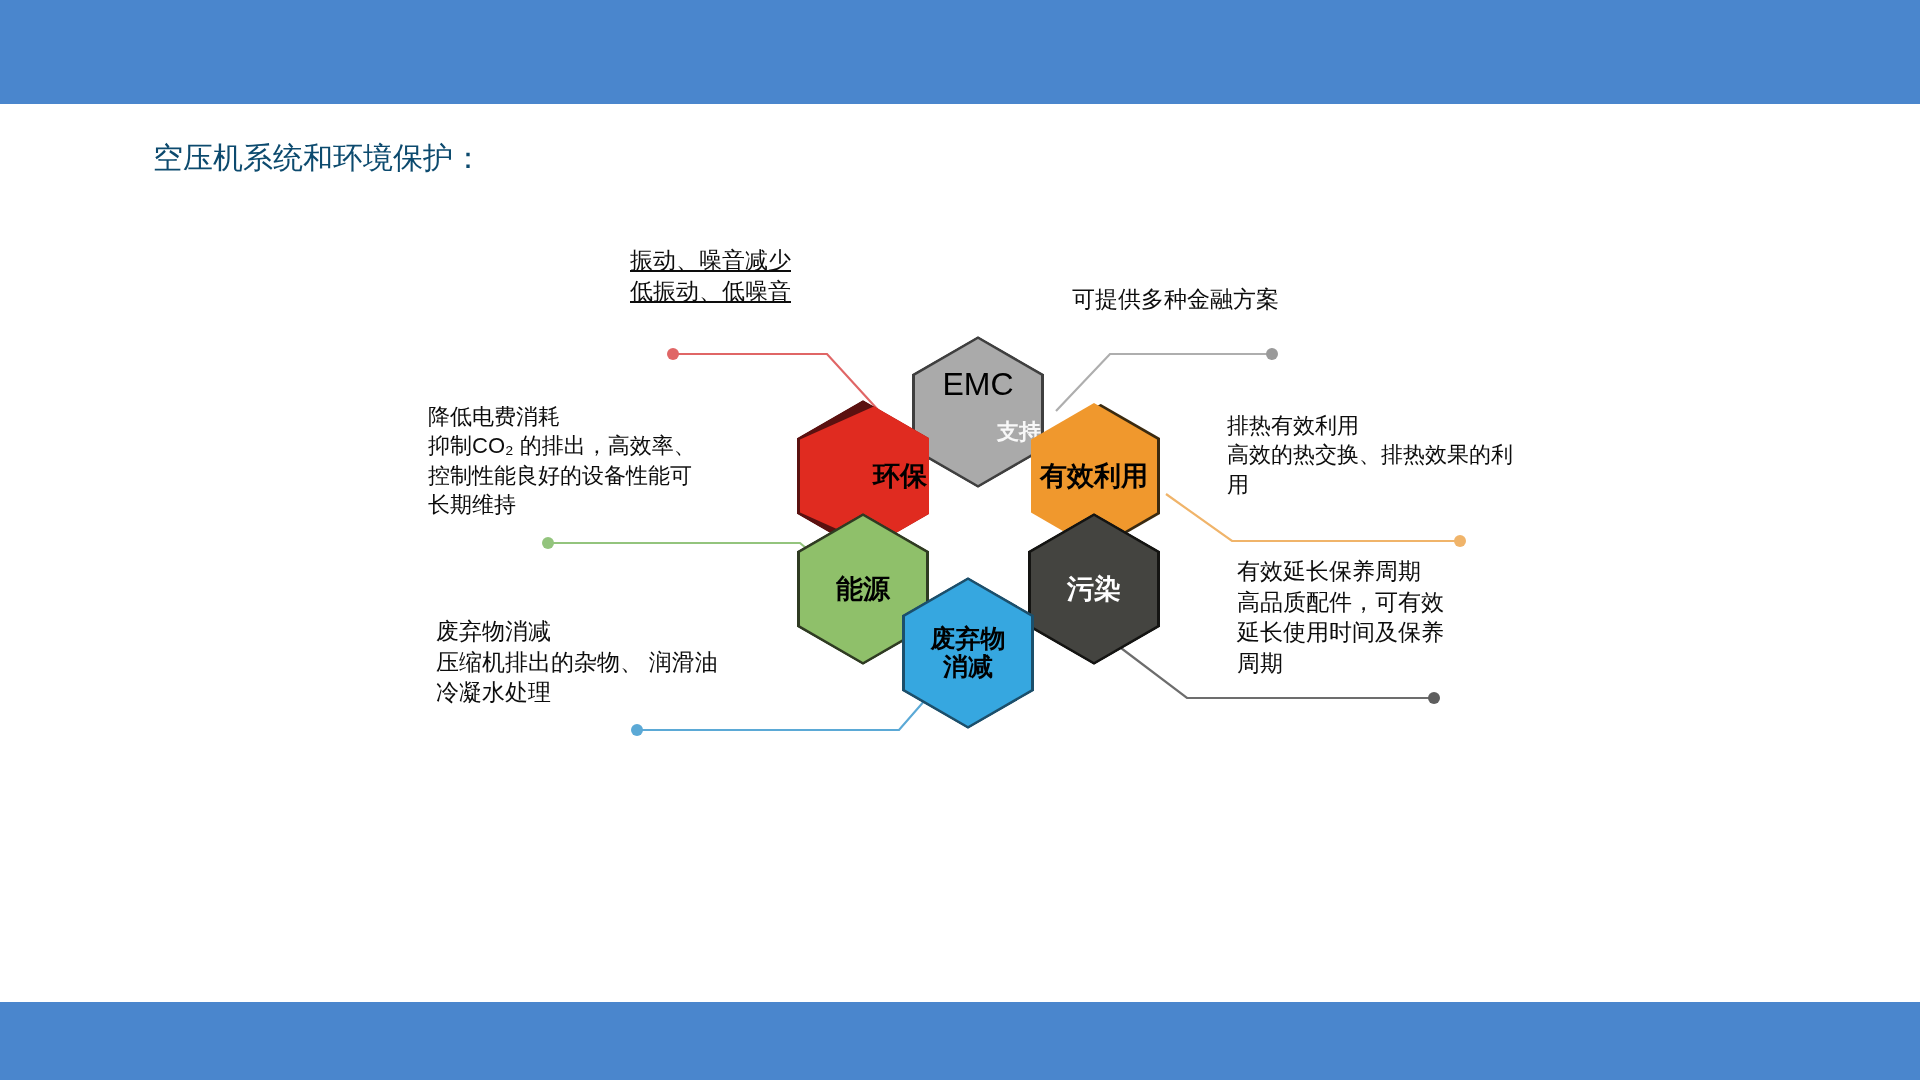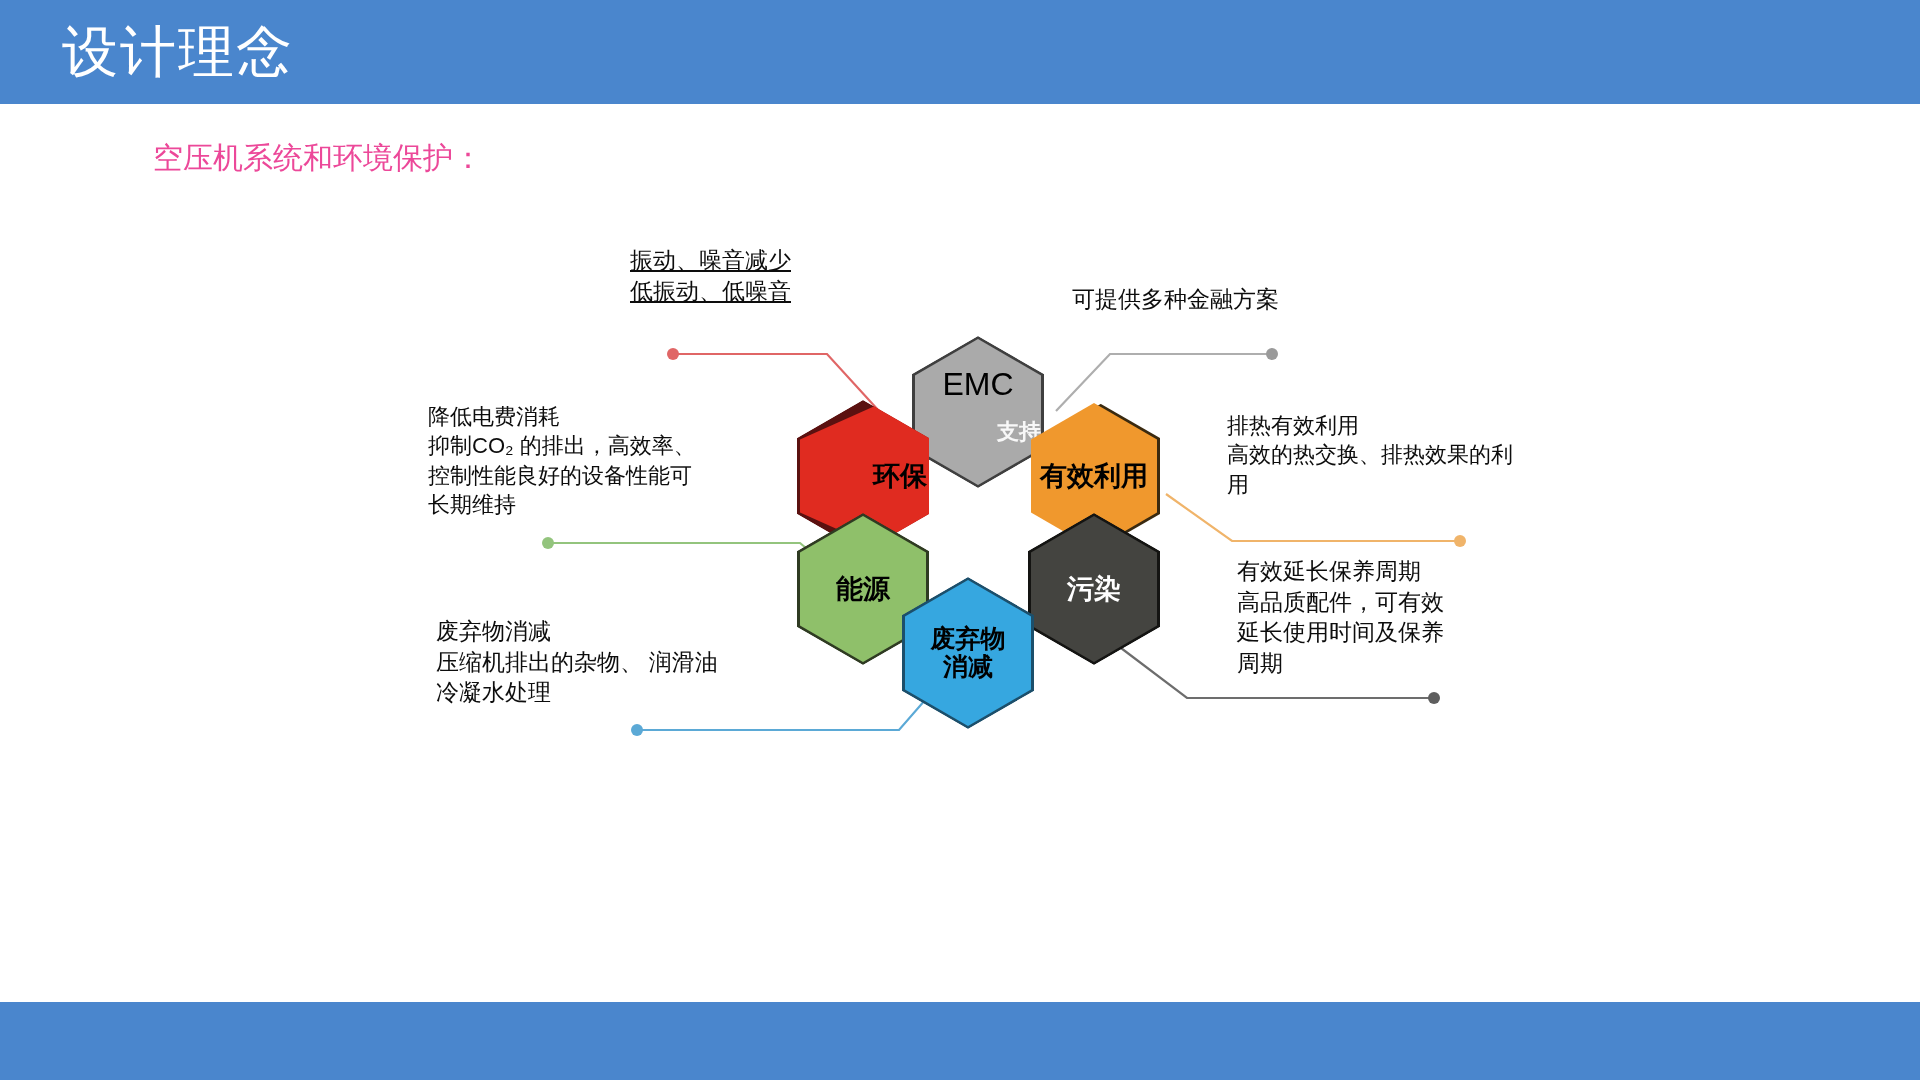--- a/index.html
+++ b/index.html
@@ -58,21 +58,21 @@
     height: 78px;
     background: #4a86cd;
   }
 
   .subtitle {
     position: absolute;
     left: 153px;
     top: 138px;
     font-family: "Liberation Serif", serif;
     font-size: 30px;
-    color: #ec4899;
+    color: #0c4a6e;
     white-space: nowrap;
   }
 
   
   .diagram {
     position: absolute;
     left: 0;
     top: 0;
     width: 1920px;
     height: 1080px;
@@ -148,21 +148,20 @@
     font-size: 22px;
   }
 </style>
 </head>
 <body>
 
 <div class="slide" style="background: rgb(255, 255, 255);">
 
   <div class="header-band" style="background: rgb(74, 134, 205);"></div>
   <div class="header-underline"></div>
-  <div class="slide-title">设计理念</div>
 
   <div class="subtitle">空压机系统和环境保护：</div>
 
   <div class="diagram">
     <svg width="1920" height="1080" viewBox="0 0 1920 1080" xmlns="http://www.w3.org/2000/svg">
 
       <g>
         <polyline points="673,354 827,354 879,411" fill="none" stroke="#e06666" stroke-width="2.2"></polyline>
         <circle cx="673" cy="354" r="6" fill="#e06666"></circle>
       </g>

